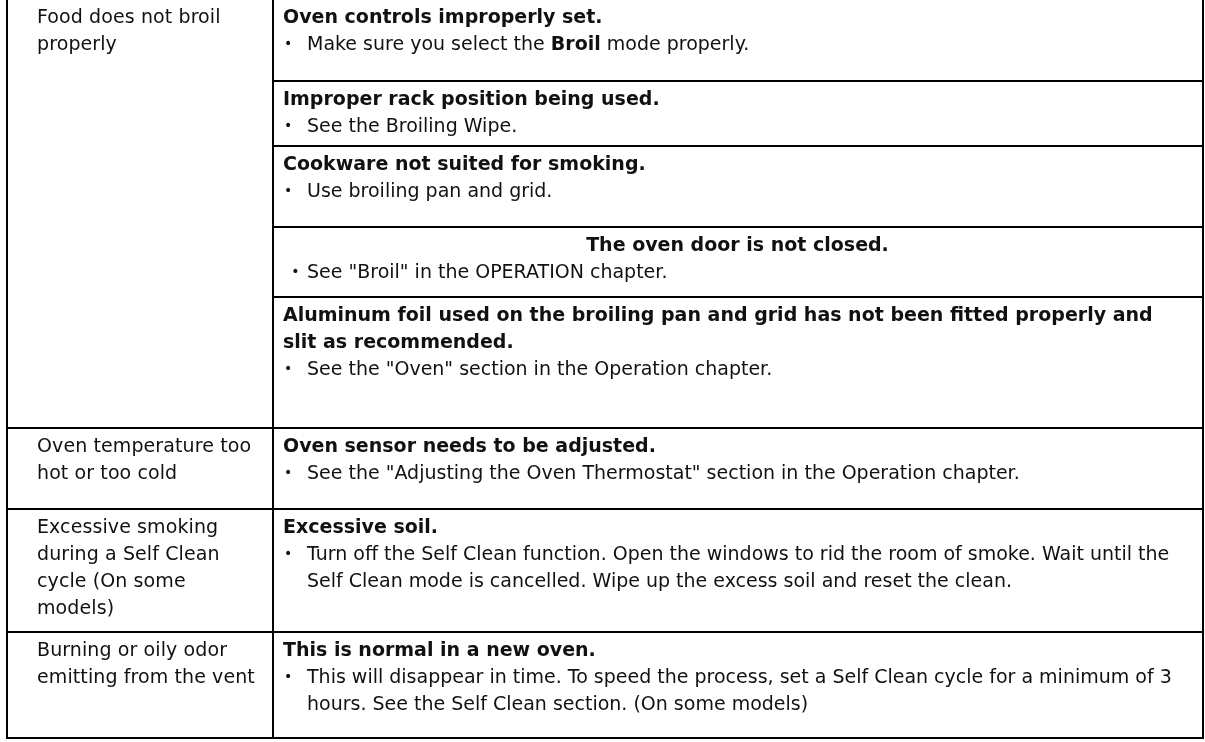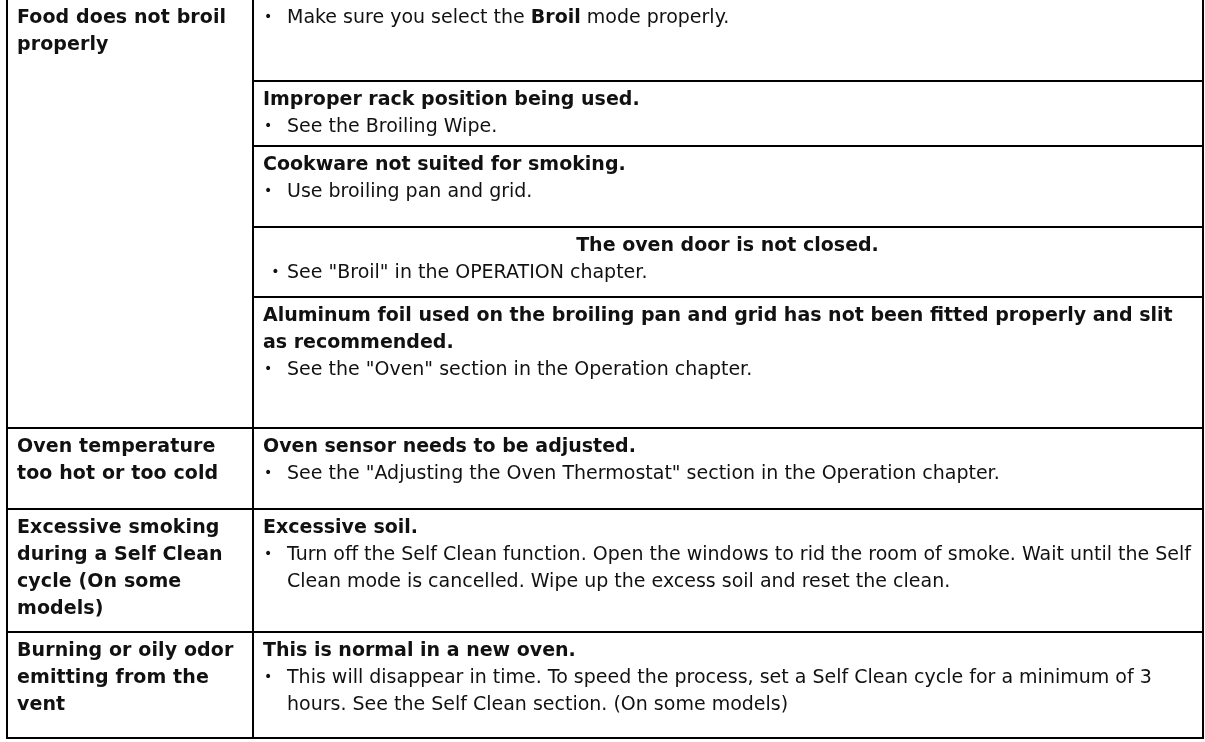--- a/index.html
+++ b/index.html
@@ -3,39 +3,40 @@
 <meta charset="utf-8">
 <style>
   html, body { margin: 0; padding: 0; background: #ffffff; }
   body { width: 1205px; height: 742px; overflow: hidden; position: relative;
          font-family: "DejaVu Sans", "Liberation Sans", sans-serif; color: #111111; }
   .tbl { position: absolute; left: 6px; top: -2px; width: 1194px;
          border-left: 2px solid #000; border-right: 2px solid #000; border-bottom: 2px solid #000; }
   .row { display: flex; border-top: 2px solid #000; box-sizing: border-box; }
   .row.first { border-top: 2px solid #000; }
   .c1 { width: 246px; box-sizing: border-box; padding: 3px 8px 0 9px;
-        font-weight: bold; font-size: 19px; line-height: 27px; letter-spacing: 0.1px;
-        border-right: 2px solid #000; }
+        font-weight: normal; font-size: 19px; line-height: 27px; letter-spacing: 0.1px;
+        border-right: 2px solid #000; margin-left: 20px; }
   .c2 { flex: 1; }
   .sub { box-sizing: border-box; padding: 3px 10px 0 9px; border-top: 2px solid #000; }
   .sub:first-child { border-top: none; }
   .cause { font-weight: bold; font-size: 19px; line-height: 27px; }
   .sol { font-size: 19px; line-height: 27px; display: flex; margin-top: 0px; }
   .bullet { width: 23px; flex: none; font-size: 14px; padding-left: 1px; }
   .sol-text b { font-weight: bold; }
 </style>
 </head>
 <body>
 
 <div class="tbl">
 
   <div class="row first" style="height:429px;">
     <div class="c1">Food does not broil properly</div>
     <div class="c2">
       <div class="sub" style="height:80px;">
+        <div class="cause">Oven controls improperly set.</div>
         <div class="sol">
           <span class="bullet">•</span>
           <span class="sol-text"><span>Make sure you select the </span><b>Broil</b><span> mode properly.</span></span>
         </div>
       </div>
       <div class="sub" style="height:65px;">
         <div class="cause">Improper rack position being used.</div>
         <div class="sol">
           <span class="bullet">•</span>
           <span class="sol-text">See the Broiling Wipe.</span>

